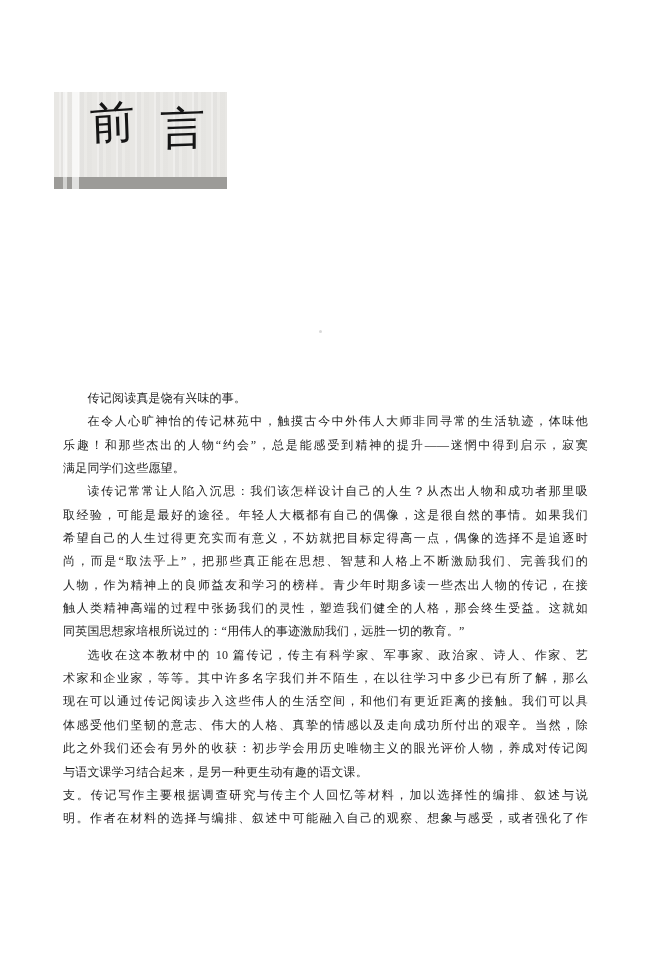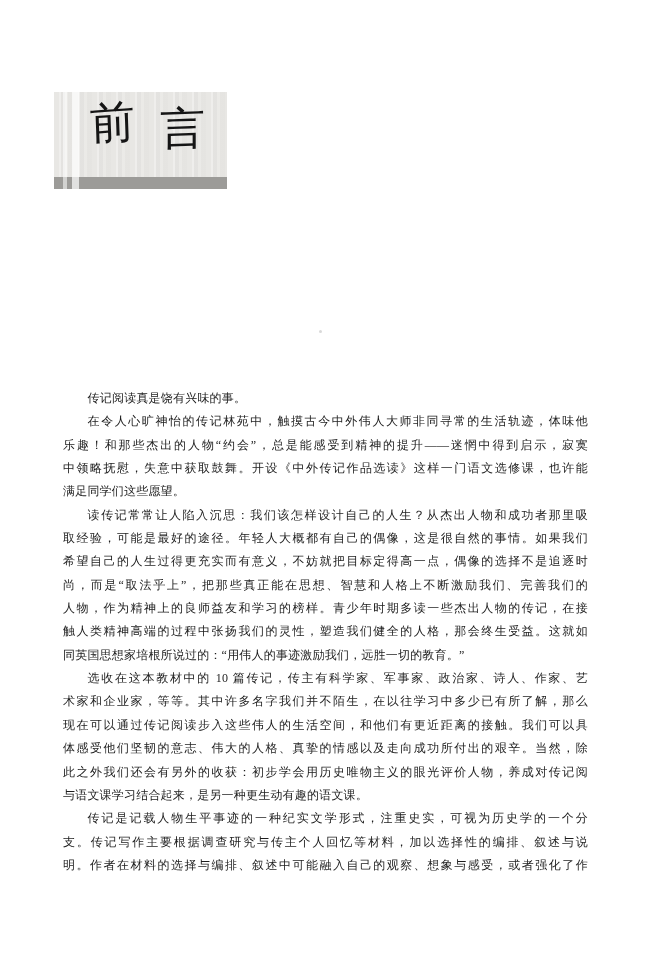--- a/index.html
+++ b/index.html
@@ -86,21 +86,20 @@
 
 <div class="text-block">
 
   <div class="para">
     <div class="line indent pend">传记阅读真是饶有兴味的事。</div>
   </div>
 
   <div class="para">
     <div class="line indent">在令人心旷神怡的传记林苑中，触摸古今中外伟人大师非同寻常的生活轨迹，体味他</div>
     <div class="line">乐趣！和那些杰出的人物“约会”，总是能感受到精神的提升——迷惘中得到启示，寂寞</div>
-    <div class="line">中领略抚慰，失意中获取鼓舞。开设《中外传记作品选读》这样一门语文选修课，也许能</div>
     <div class="line pend">满足同学们这些愿望。</div>
   </div>
 
   <div class="para">
     <div class="line indent">读传记常常让人陷入沉思：我们该怎样设计自己的人生？从杰出人物和成功者那里吸</div>
     <div class="line">取经验，可能是最好的途径。年轻人大概都有自己的偶像，这是很自然的事情。如果我们</div>
     <div class="line">希望自己的人生过得更充实而有意义，不妨就把目标定得高一点，偶像的选择不是追逐时</div>
     <div class="line">尚，而是“取法乎上”，把那些真正能在思想、智慧和人格上不断激励我们、完善我们的</div>
     <div class="line">人物，作为精神上的良师益友和学习的榜样。青少年时期多读一些杰出人物的传记，在接</div>
     <div class="line">触人类精神高端的过程中张扬我们的灵性，塑造我们健全的人格，那会终生受益。这就如</div>
@@ -110,18 +109,17 @@
   <div class="para">
     <div class="line indent">选收在这本教材中的 10 篇传记，传主有科学家、军事家、政治家、诗人、作家、艺</div>
     <div class="line">术家和企业家，等等。其中许多名字我们并不陌生，在以往学习中多少已有所了解，那么</div>
     <div class="line">现在可以通过传记阅读步入这些伟人的生活空间，和他们有更近距离的接触。我们可以具</div>
     <div class="line">体感受他们坚韧的意志、伟大的人格、真挚的情感以及走向成功所付出的艰辛。当然，除</div>
     <div class="line">此之外我们还会有另外的收获：初步学会用历史唯物主义的眼光评价人物，养成对传记阅</div>
     <div class="line pend">与语文课学习结合起来，是另一种更生动有趣的语文课。</div>
   </div>
 
   <div class="para">
-    <div class="line indent">传记是记载人物生平事迹的一种纪实文学形式，注重史实，可视为历史学的一个分</div>
     <div class="line">支。传记写作主要根据调查研究与传主个人回忆等材料，加以选择性的编排、叙述与说</div>
     <div class="line">明。作者在材料的选择与编排、叙述中可能融入自己的观察、想象与感受，或者强化了作</div>
   </div>
 
 </div>
 
 </body></html>

